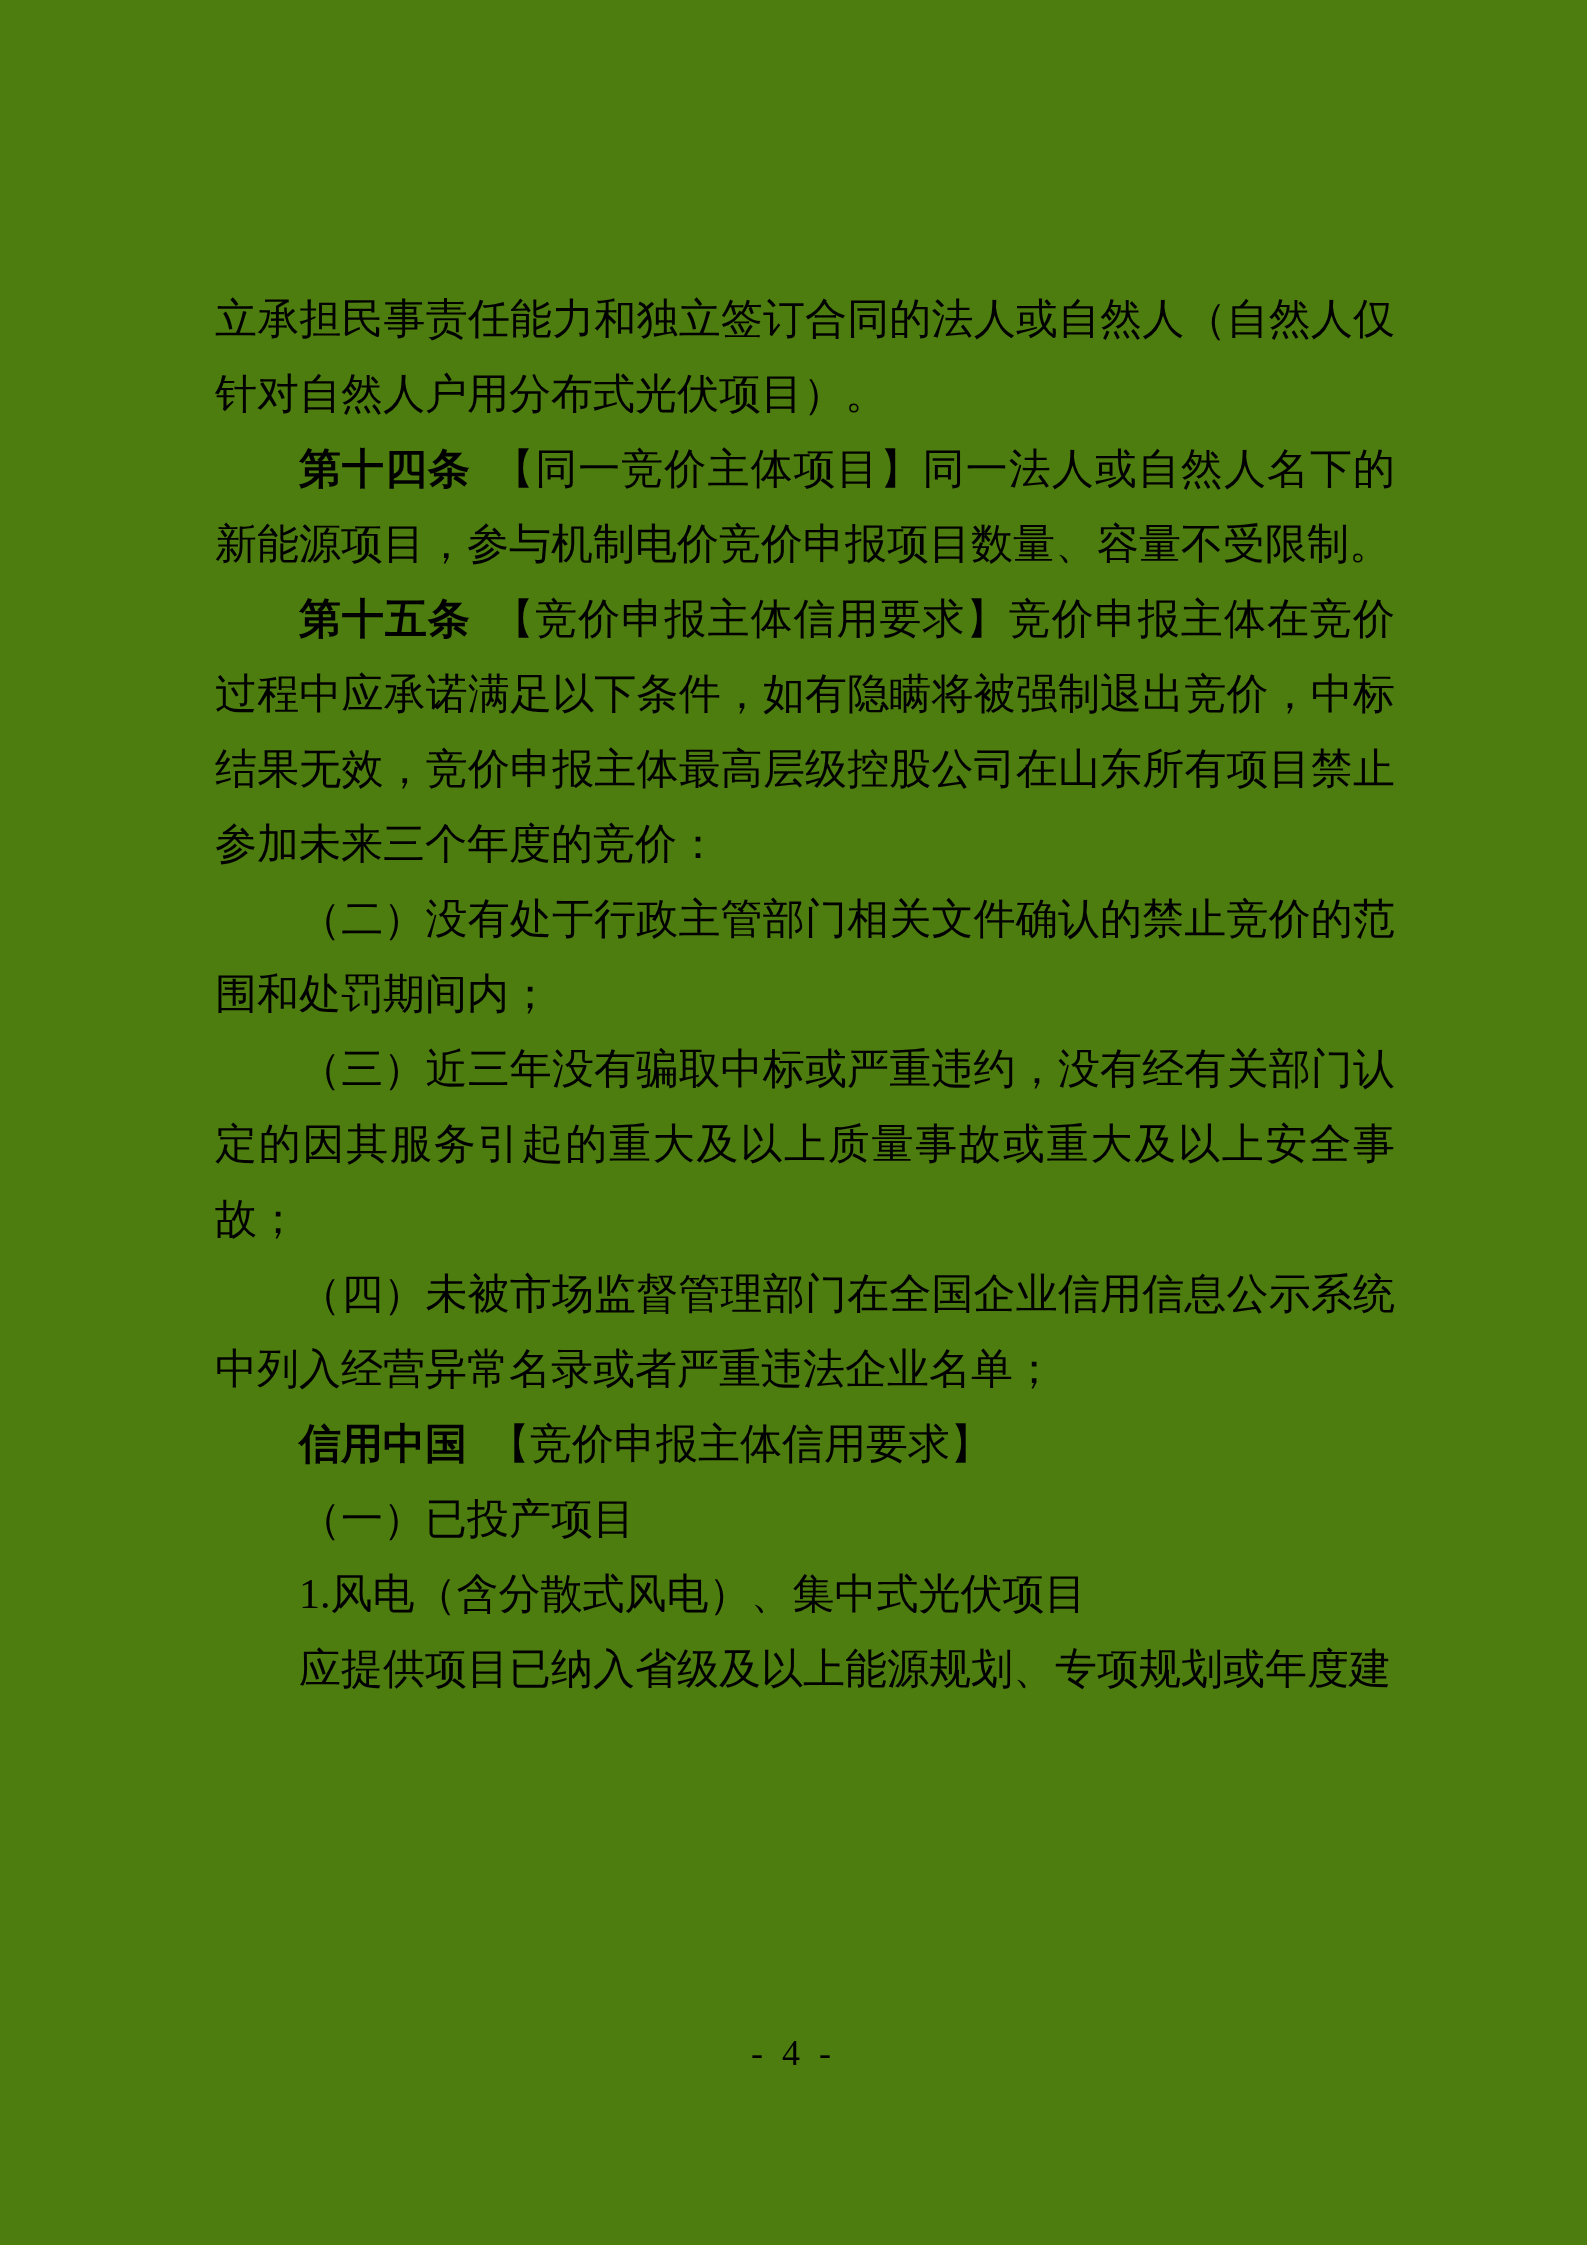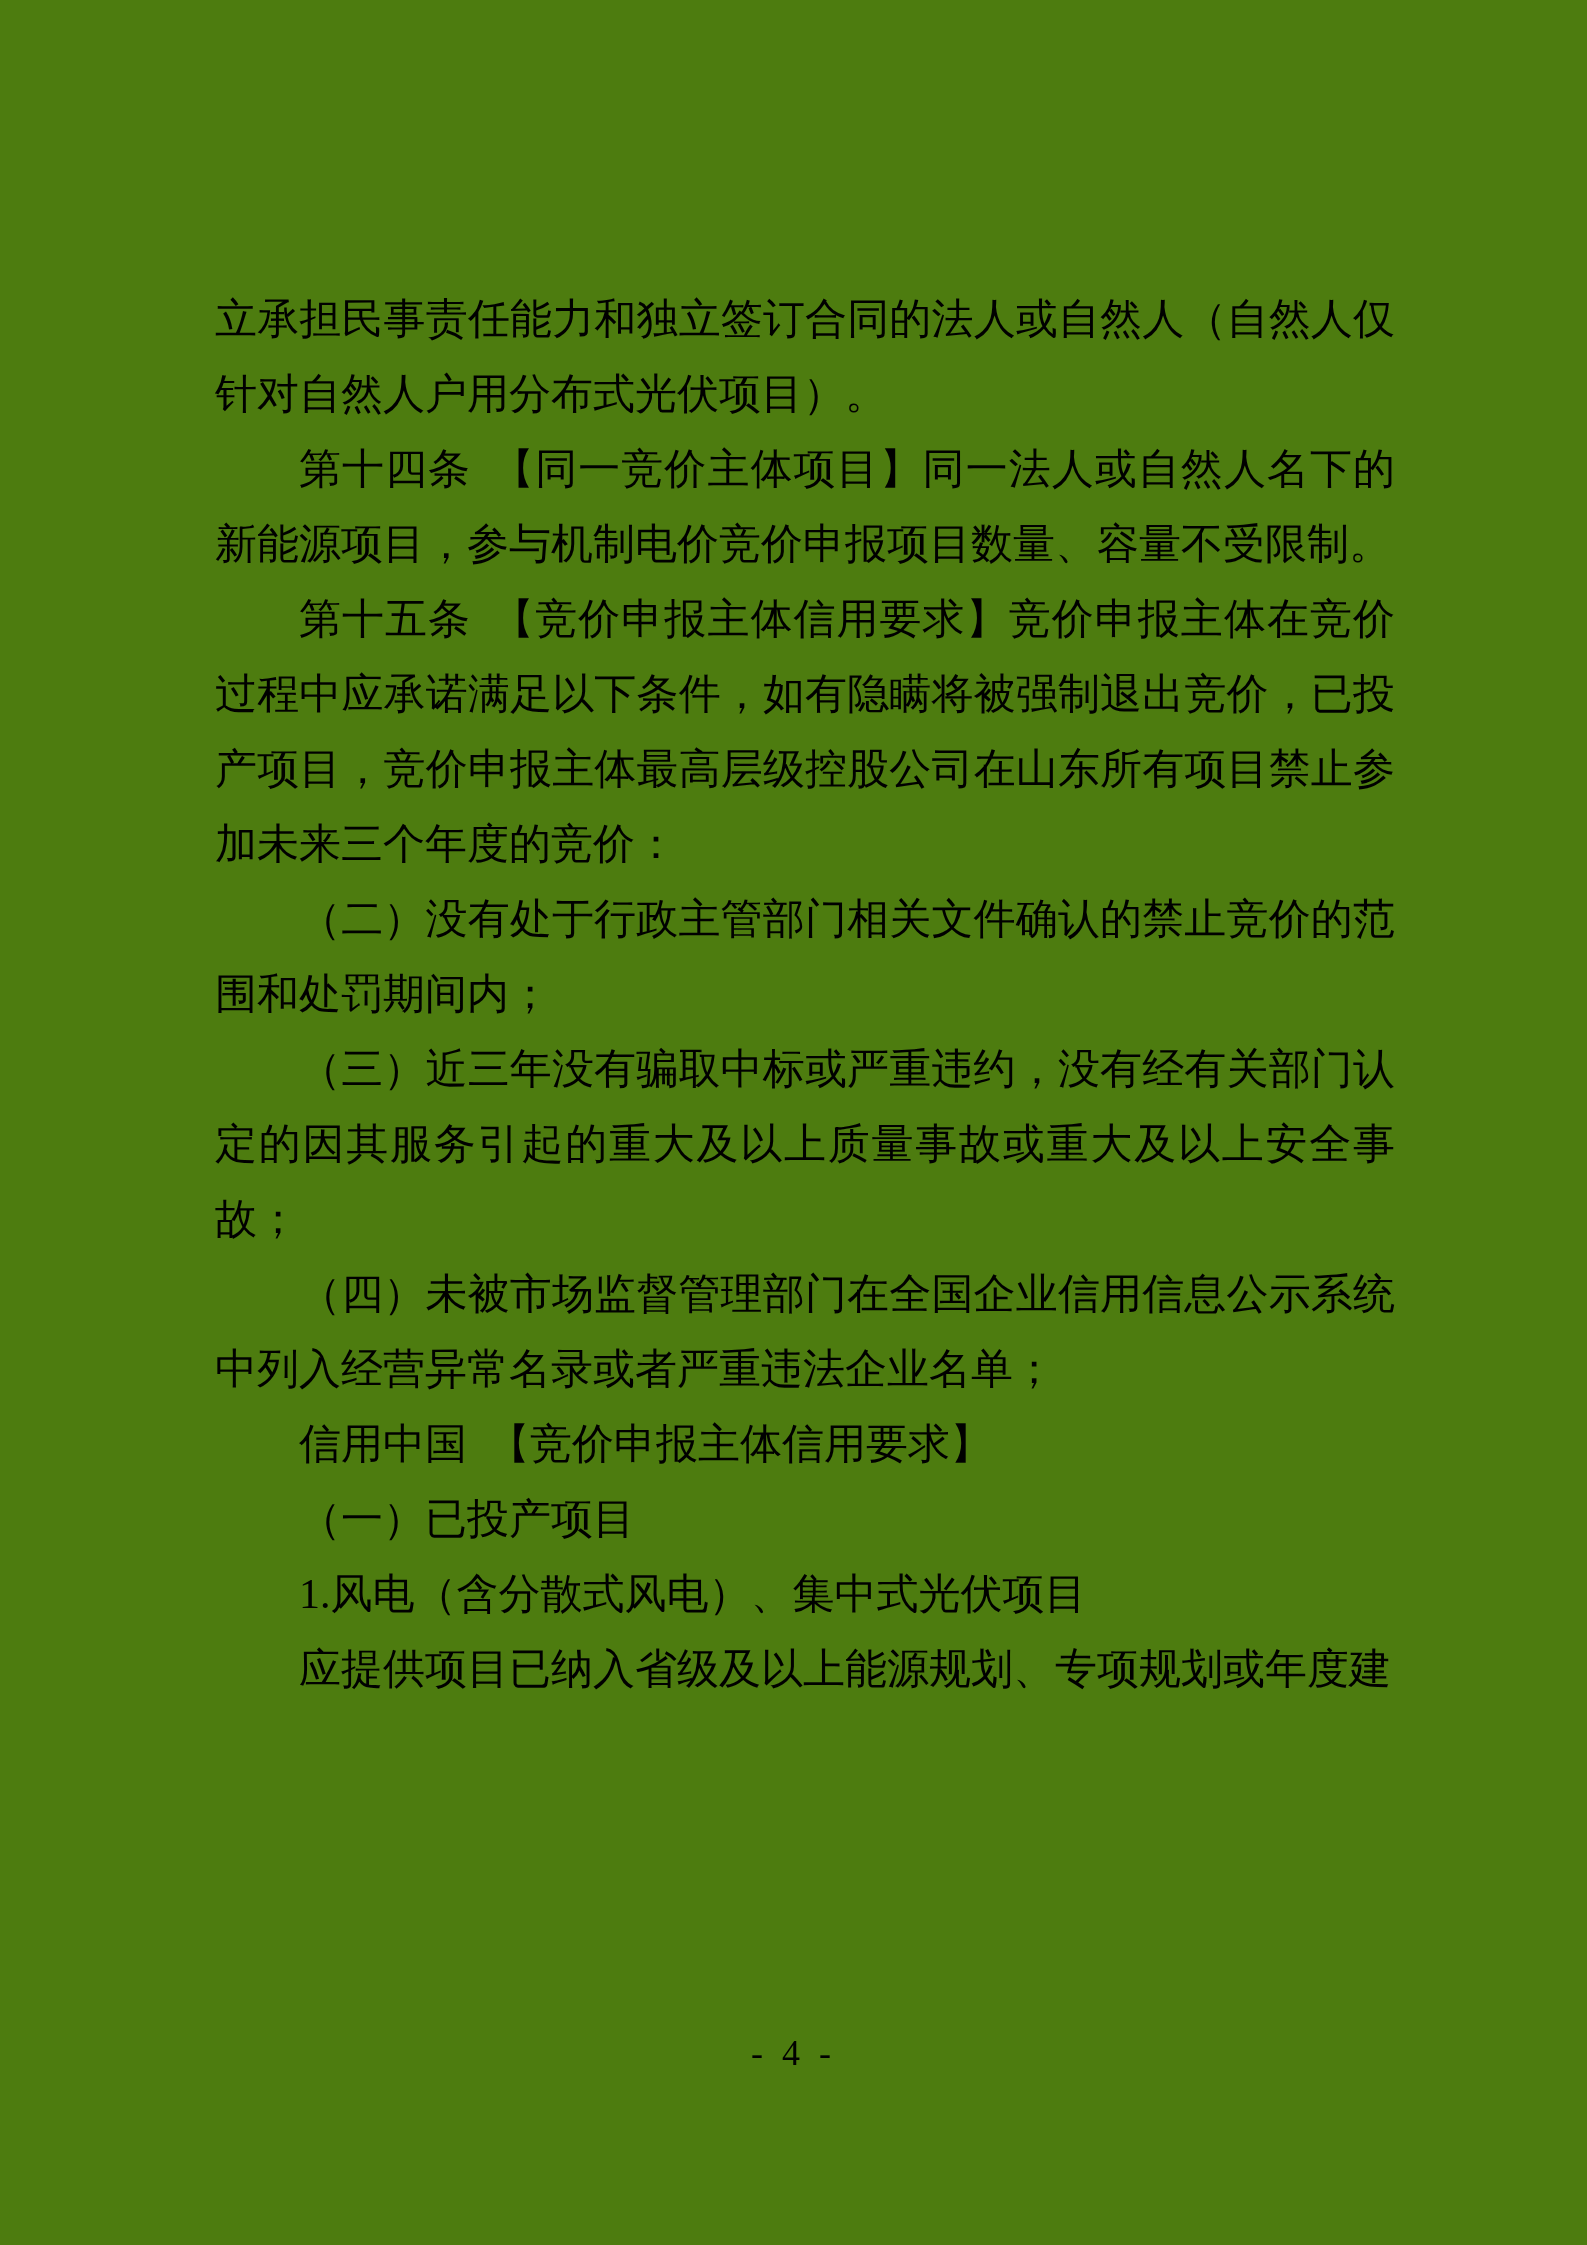--- a/index.html
+++ b/index.html
@@ -32,21 +32,21 @@
     letter-spacing: 0;
     word-break: break-all;
   }
   .content p.indent {
     text-indent: 84px;
   }
   .content p.no-indent {
     text-indent: 0;
   }
   .article-heading {
-    font-weight: 400;
+    font-weight: 700;
     margin-right: 0.5em;
   }
   .footer {
     position: absolute;
     left: 0;
     top: 2028px;
     width: 100%;
     text-align: center;
     font-size: 36px;
     line-height: 50px;
@@ -58,21 +58,21 @@
 <body>
 
 <div class="page">
 
   <div class="content">
 
     <p class="no-indent"><span>立承担民事责任能力和独立签订合同的法人或自然人（自然人仅针对自然人户用分布式光伏项目）。</span></p>
 
     <p class="indent"><span class="article-heading">第十四条</span><span>【同一竞价主体项目】同一法人或自然人名下的新能源项目，参与机制电价竞价申报项目数量、容量不受限制。</span></p>
 
-    <p class="indent"><span class="article-heading">第十五条</span><span>【竞价申报主体信用要求】竞价申报主体在竞价过程中应承诺满足以下条件，如有隐瞒将被强制退出竞价，已投产项目，竞价申报主体最高层级控股公司在山东所有项目禁止参加未来三个年度的竞价：</span></p>
+    <p class="indent"><span class="article-heading">第十五条</span><span>【竞价申报主体信用要求】竞价申报主体在竞价过程中应承诺满足以下条件，如有隐瞒将被强制退出竞价，中标结果无效，竞价申报主体最高层级控股公司在山东所有项目禁止参加未来三个年度的竞价：</span></p>
 
 
     <p class="indent"><span>（二）没有处于行政主管部门相关文件确认的禁止竞价的范围和处罚期间内；</span></p>
 
     <p class="indent"><span>（三）近三年没有骗取中标或严重违约，没有经有关部门认定的因其服务引起的重大及以上质量事故或重大及以上安全事故；</span></p>
 
     <p class="indent"><span>（四）未被市场监督管理部门在全国企业信用信息公示系统中列入经营异常名录或者严重违法企业名单；</span></p>
 
 
     <p class="indent"><span class="article-heading">信用中国</span><span>【竞价申报主体信用要求】</span></p>

